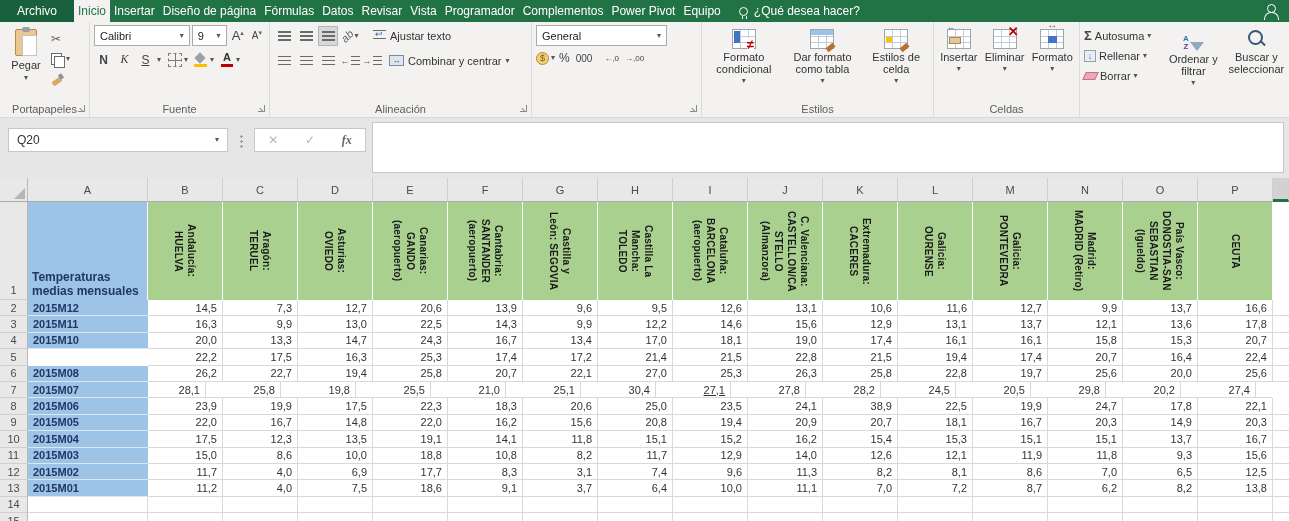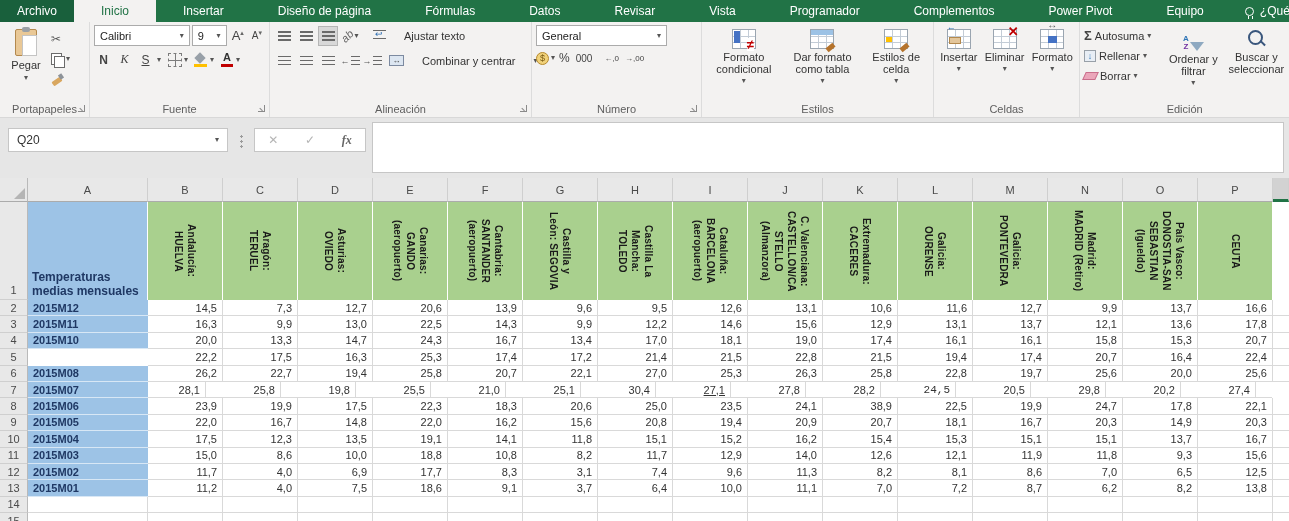--- a/index.html
+++ b/index.html
@@ -2,21 +2,21 @@
 <html><head>
 <meta charset="utf-8">
 <style>
   * { box-sizing: border-box; margin: 0; padding: 0; }
   html,body { width:1289px; height:521px; overflow:hidden; }
   body { font-family:"Liberation Sans", sans-serif; background:#f3f2f1; }
   .page { position:relative; width:1289px; height:521px; overflow:hidden; }
 
   
   .tabbar { height:22px; background:#217346; display:flex; align-items:stretch; }
-  .tab { padding:0 27px; line-height:22px; font-size:12px; color:#fff; cursor:default; white-space:nowrap; }
+  .tab { padding:0 4px; line-height:22px; font-size:12px; color:#fff; cursor:default; white-space:nowrap; }
   .tab.file { background:#19603c; padding:0 17px; }
   .tab.sel { background:#f3f2f1; color:#217346; }
   .tabs { display:flex; }
   .tellme { display:flex; align-items:center; gap:6px; color:#fff; font-size:12px; margin-left:14px; white-space:nowrap; }
   .bulb { width:9px; height:9px; border:1.3px solid #fff; border-radius:50%; position:relative; display:inline-block; }
   .bulb::after { content:""; position:absolute; left:2px; top:8px; width:3px; height:3px; border-left:1.3px solid #fff; border-right:1.3px solid #fff; }
   .signin { margin-left:auto; display:flex; align-items:center; padding-right:10px; }
   .person { position:relative; width:16px; height:16px; display:inline-block; }
   .person::before { content:""; position:absolute; left:4px; top:1px; width:7px; height:7px; border:1.3px solid #fff; border-radius:50%; }
   .person::after { content:""; position:absolute; left:1px; top:9px; width:13px; height:7px; border:1.3px solid #fff; border-bottom:none; border-radius:7px 7px 0 0; }
@@ -62,21 +62,21 @@
   .fill-ic::after { content:""; position:absolute; left:0; bottom:0; width:13px; height:3px; background:#ffc000; }
   .fontcolor-ic { width:14px; height:15px; display:flex; flex-direction:column; align-items:center; font-weight:bold; font-size:11px; color:#333; line-height:11px; }
   .fontcolor-ic::after { content:""; width:12px; height:3px; background:#c00000; margin-top:1px; }
 
   
   .bars { width:13px; height:10px; display:inline-block; background:linear-gradient(to bottom,#6a6a6a 1.5px,transparent 1.5px,transparent 4px,#6a6a6a 4px,#6a6a6a 5.5px,transparent 5.5px,transparent 8px,#6a6a6a 8px,#6a6a6a 9.5px,transparent 9.5px); }
   .ibtn { min-width:20px; height:20px; display:flex; align-items:center; justify-content:center; gap:1px; }
   .ibtn.sel { background:#d8d8d8; border:1px solid #b5b5b5; }
   .orient { font-size:11px; font-style:italic; color:#666; transform:rotate(-45deg); display:inline-block; }
   .tinyarrow { font-size:9px; color:#555; }
-  .txtbtn { display:flex; align-items:center; gap:18px; height:21px; font-size:11px; color:#333; padding:0 3px; white-space:nowrap;justify-content:space-between; }
+  .txtbtn { display:flex; align-items:center; gap:4px; height:21px; font-size:11px; color:#333; padding:0 3px; white-space:nowrap;justify-content:space-between; }
   .wrap-ic { position:relative; width:13px; height:11px; background:linear-gradient(to bottom,#6a6a6a 1.5px,transparent 1.5px,transparent 8px,#6a6a6a 8px,#6a6a6a 9.5px,transparent 9.5px); }
   .wrap-ic::after { content:"↩"; position:absolute; left:2px; top:-1px; font-size:9px; color:#2f6fb2; }
   .merge-ic { width:15px; height:11px; border:1px solid #7c8aa0; background:#dce6f1; display:flex; align-items:center; justify-content:center; font-size:8px; color:#444; }
 
   
   .coin-ic { width:13px; height:13px; border-radius:50%; background:#f1d27a; border:1px solid #b68a2e; display:flex; align-items:center; justify-content:center; font-size:9px; color:#7a5b14; }
   .num-ic { font-size:10px; color:#444; padding:0 2px; }
   .dec-ic { font-size:8px; color:#444; padding:0 2px; white-space:nowrap; }
 
   
@@ -295,23 +295,20 @@
           <span class="coin-ic">
               <span>$</span>
             </span>
             <span class="ddv">▾</span>
           <span class="num-ic" style="font-size:12px">%</span>
           <span class="num-ic">000</span>
           <span class="dec-ic" style="margin-left:6px">←,0</span>
           <span class="dec-ic">→,00</span>
         </div>
       </div>
-      <div class="rg-foot">
-          <span>Número</span>
-        </div>
       <span class="launcher"></span>
     </div>
 
     <div class="rg" style="width:232px">
       <div class="rg-body" style="justify-content:space-around">
         <div class="bigv" style="width:76px">
           <span class="grid-ic gi-cond"></span>
           <span>Formato condicional</span>
             <span class="ddv">▾</span>
         </div>
@@ -382,23 +379,20 @@
               <span class="funnel"></span>
             </span>
           <span>Ordenar y filtrar</span>
             <span class="ddv">▾</span>
         </div>
         <div class="bigv" style="width:58px">
           <span class="mag-ic"></span>
           <span>Buscar y seleccionar</span>
         </div>
       </div>
-      <div class="rg-foot">
-          <span>Edición</span>
-        </div>
     </div>
   </div>
 
   <div class="fbar">
     <div class="namebox">
       <span>Q20</span>
       <span class="ddv">▾</span>
     </div>
     <span class="vdots"></span>
     <div class="fxbox">
@@ -609,21 +603,21 @@
         <div class="gcell valcell" style="width: 58px;">28,1</div>
         <div class="gcell valcell" style="width: 75px;">25,8</div>
         <div class="gcell valcell" style="width: 75px;">19,8</div>
         <div class="gcell valcell" style="width: 75px;">25,5</div>
         <div class="gcell valcell" style="width: 75px;">21,0</div>
         <div class="gcell valcell" style="width: 75px;">25,1</div>
         <div class="gcell valcell" style="width: 75px;">30,4</div>
         <div class="gcell valcell" style="width: 75px; text-decoration: underline;">27,1</div>
         <div class="gcell valcell" style="width: 75px;">27,8</div>
         <div class="gcell valcell" style="width: 75px;">28,2</div>
-        <div class="gcell valcell" style="width: 75px; font-family: Liberation Mono, monospace;">24,5</div>
+        <div class="gcell valcell" style="width: 75px;">24,5</div>
         <div class="gcell valcell" style="width: 75px;">20,5</div>
         <div class="gcell valcell" style="width: 75px;">29,8</div>
         <div class="gcell valcell" style="width: 75px;">20,2</div>
         <div class="gcell valcell" style="width: 75px;">27,4</div>
         <div class="gcell qcell" style="width: 16px;"></div>
       </div>
       <div class="grow drow">
         <div class="gcell rowhead">8</div>
         <div class="gcell bluelabel" style="width: 120px;">2015M06</div>
         <div class="gcell valcell" style="width: 75px;">23,9</div>

